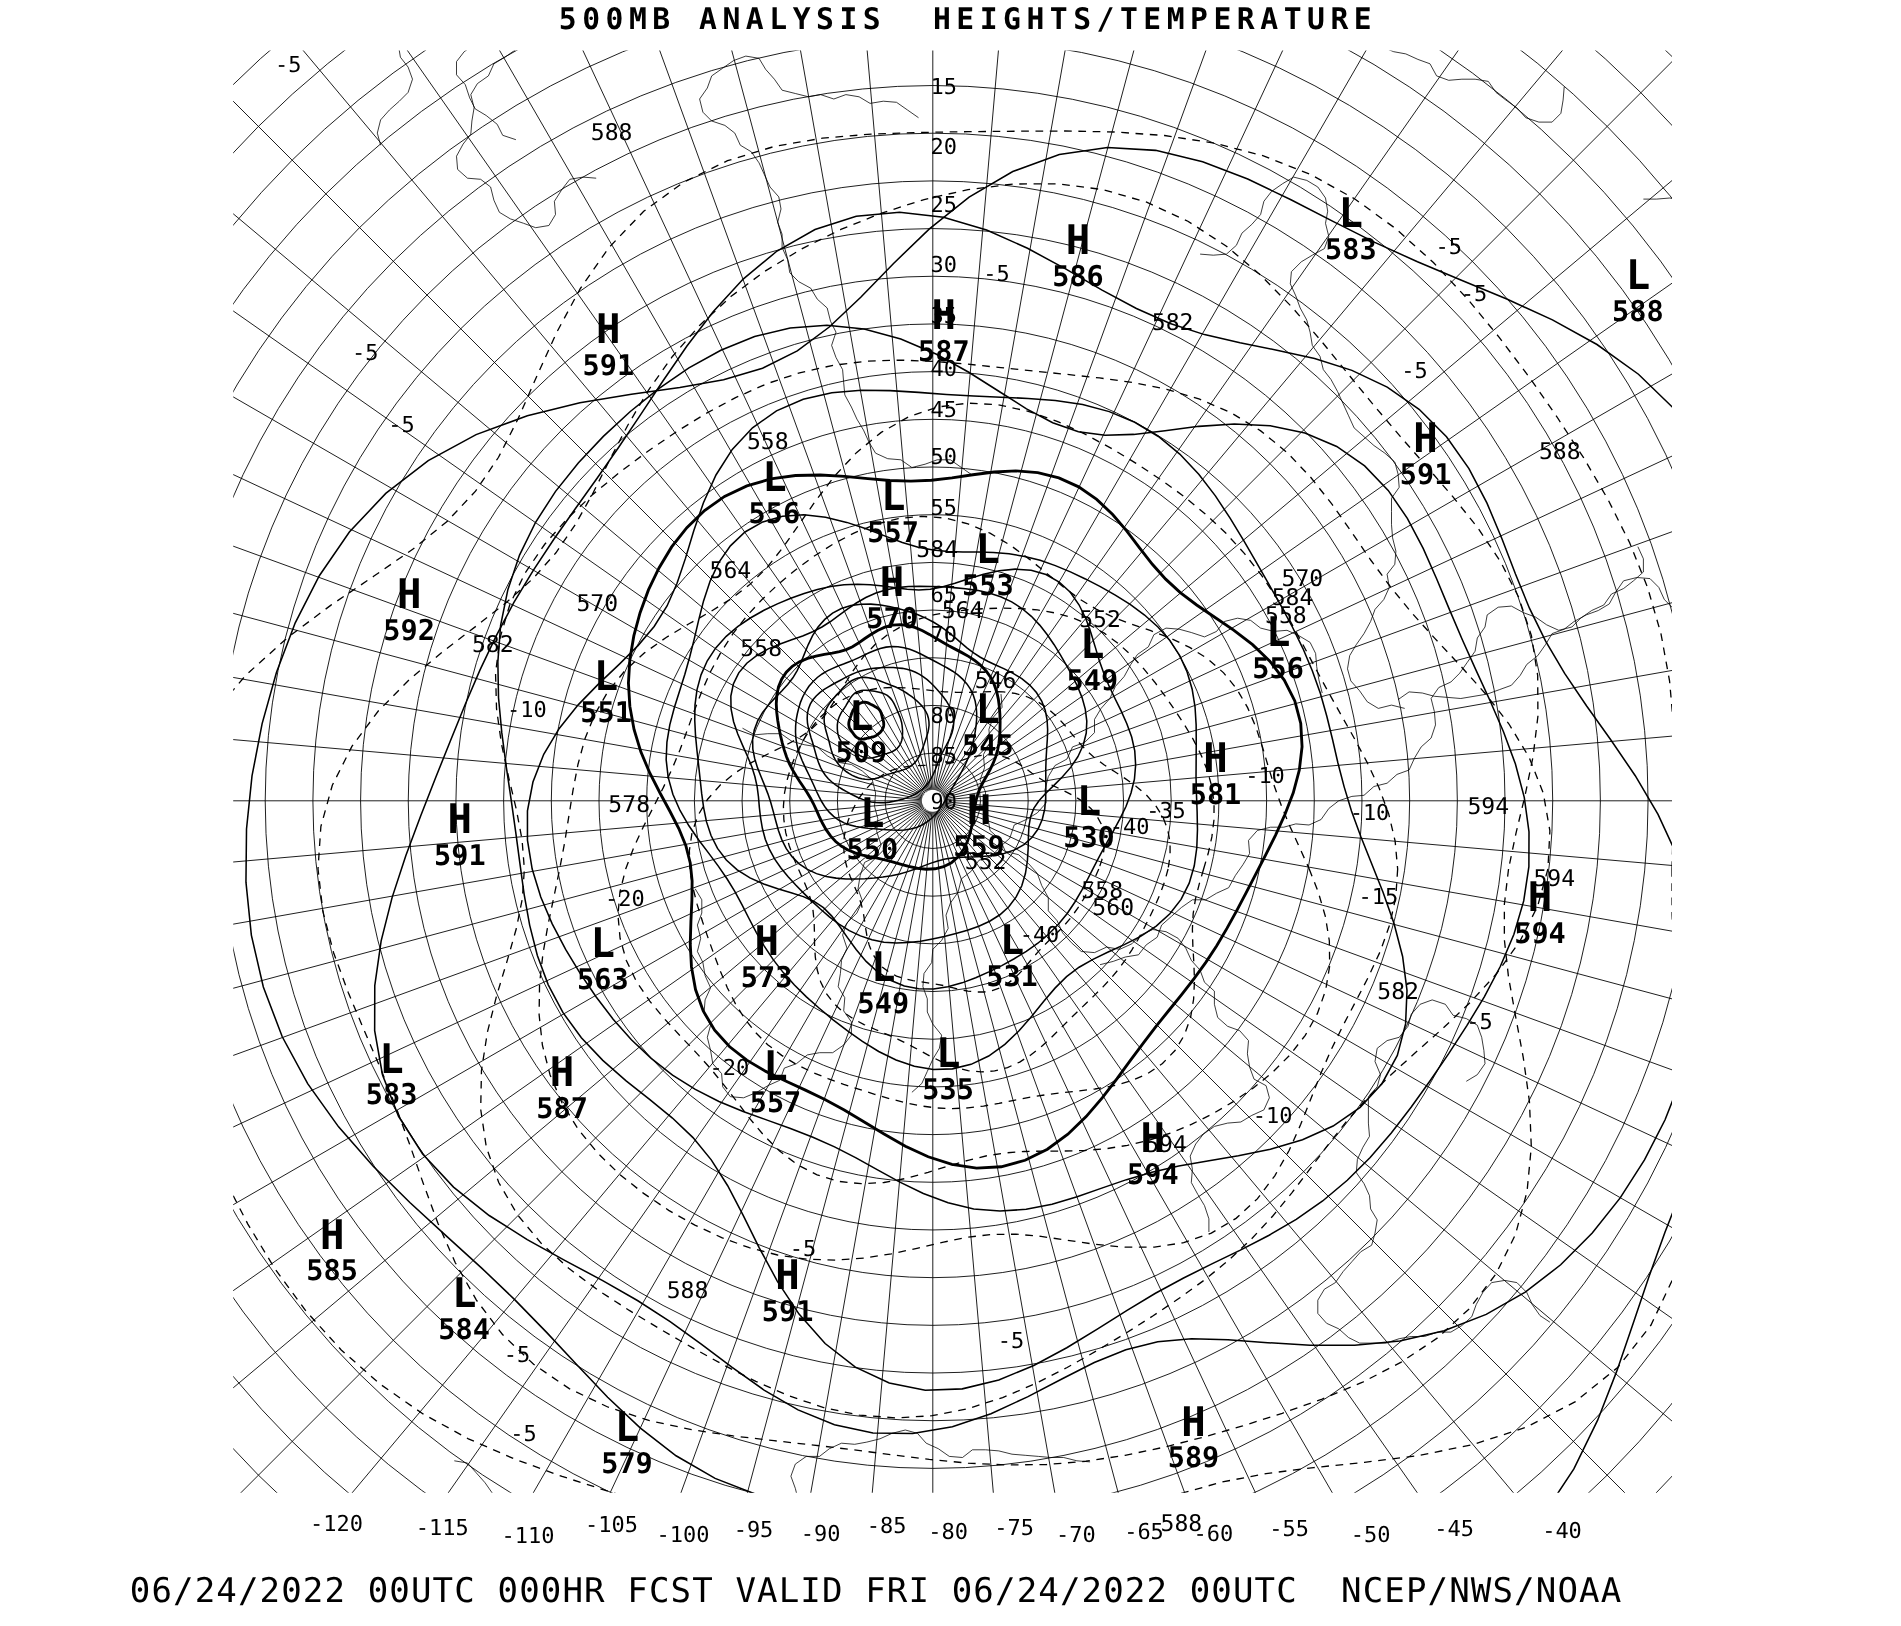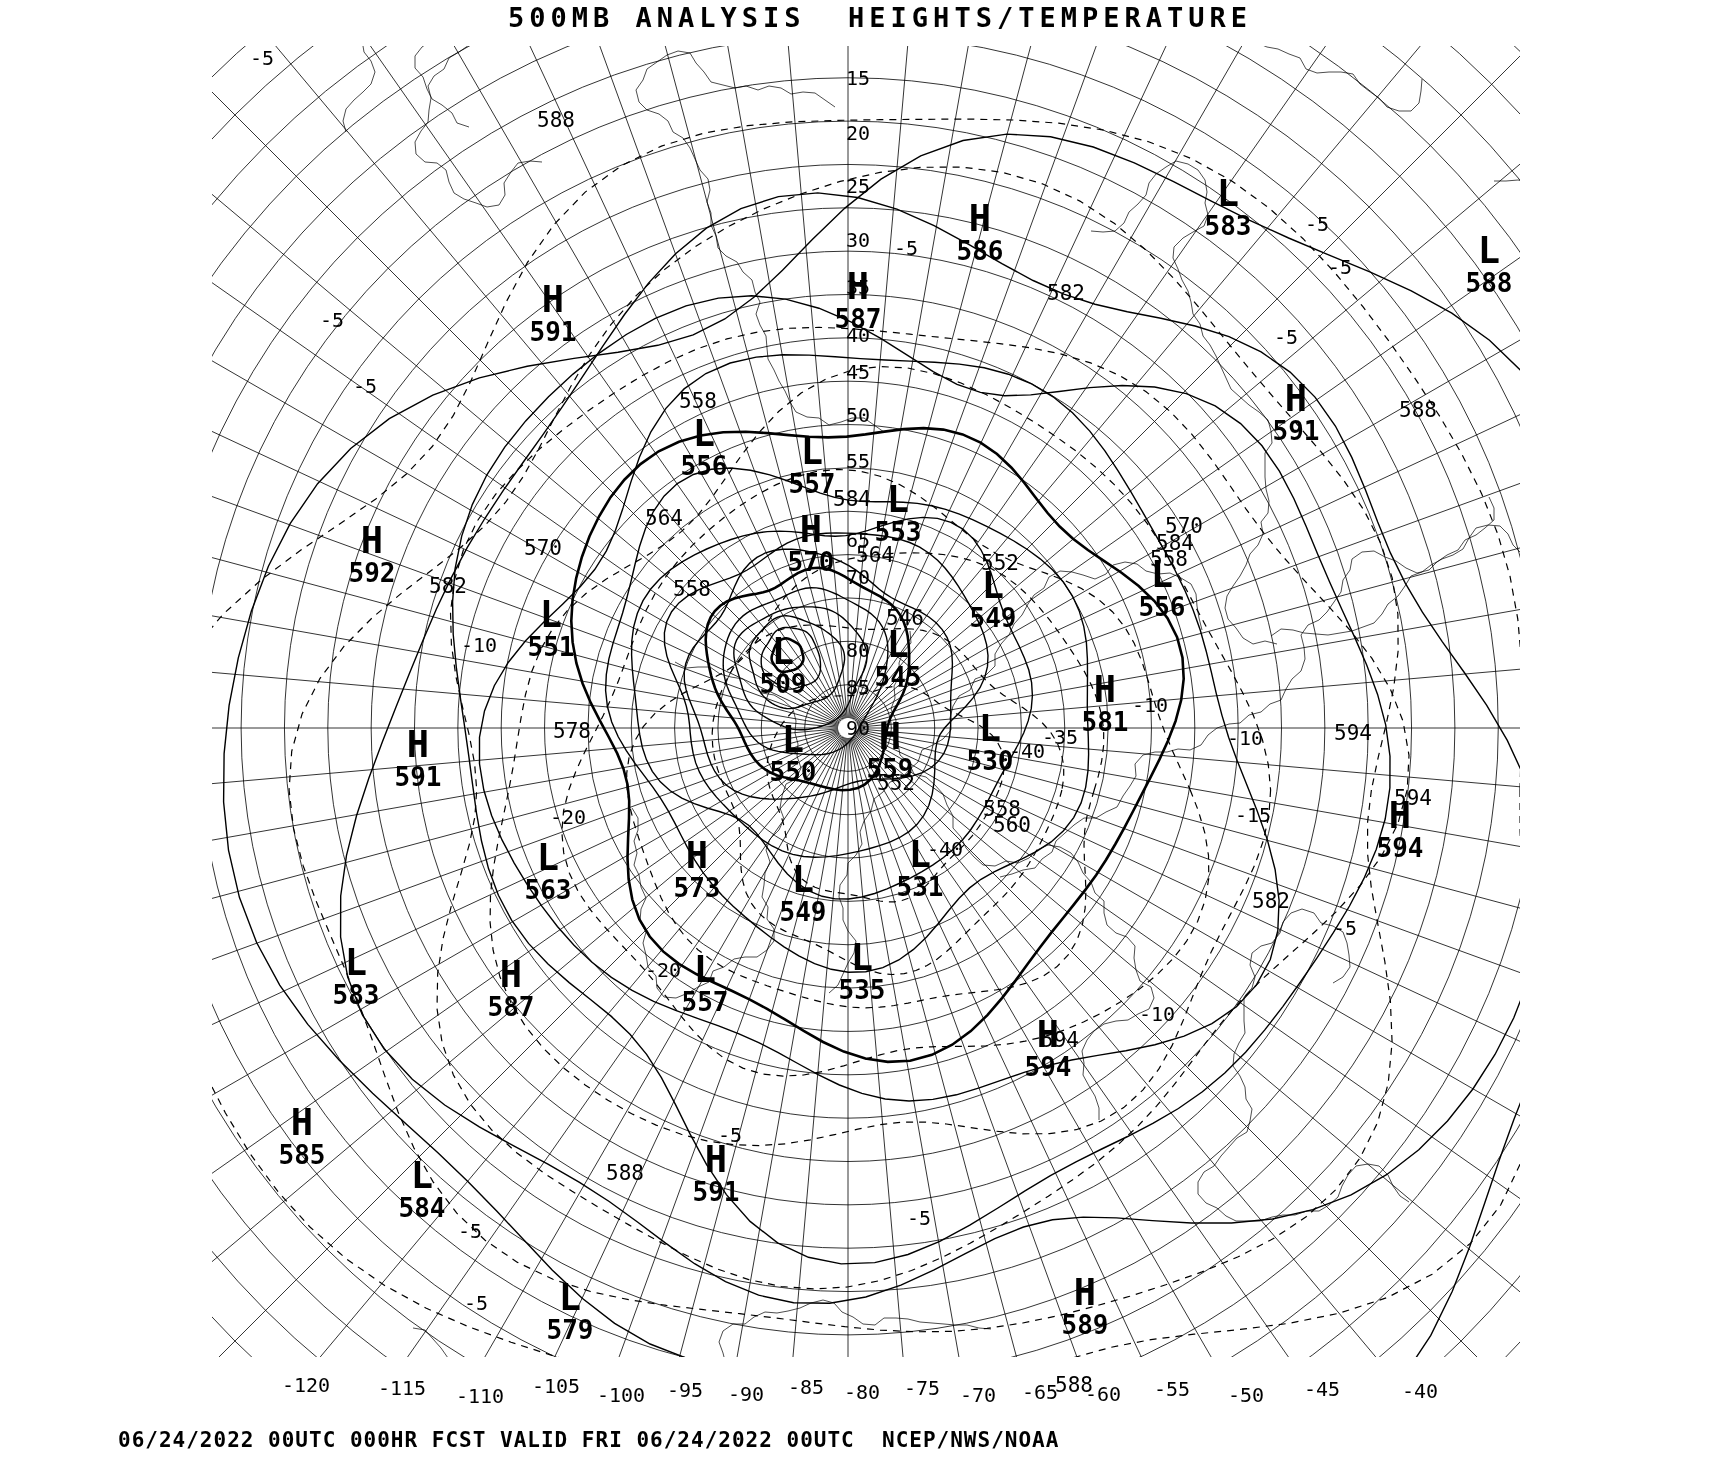--- a/index.html
+++ b/index.html
@@ -1,21 +1,21 @@
 <!DOCTYPE html>
 <html><head>
 <meta charset="utf-8">
 <style>
   html,body{margin:0;padding:0;background:#ffffff;}
   body{width:1728px;height:1478px;position:relative;overflow:hidden;
        font-family:"DejaVu Sans Mono", monospace; color:#000;}
   #title{position:absolute;left:0;top:2px;width:1760px;text-align:center;
          font-size:27px;font-weight:bold;letter-spacing:5px;white-space:pre;}
   #footer{position:absolute;left:118px;top:1428px;width:1600px;
-          font-size:21px;font-weight:bold;letter-spacing:1px;white-space:pre;}
+          font-size:31px;font-weight:normal;letter-spacing:1px;white-space:pre;}
   svg text{font-family:"DejaVu Sans Mono", monospace;fill:#000;}
   .center-letter{font-size:37px;font-weight:bold;}
   .center-value{font-size:26px;font-weight:bold;}
   .contour-label{font-size:21px;}
   .temp-label{font-size:20px;}
   .grid-label{font-size:20px;}
 </style>
 </head>
 <body>
 

